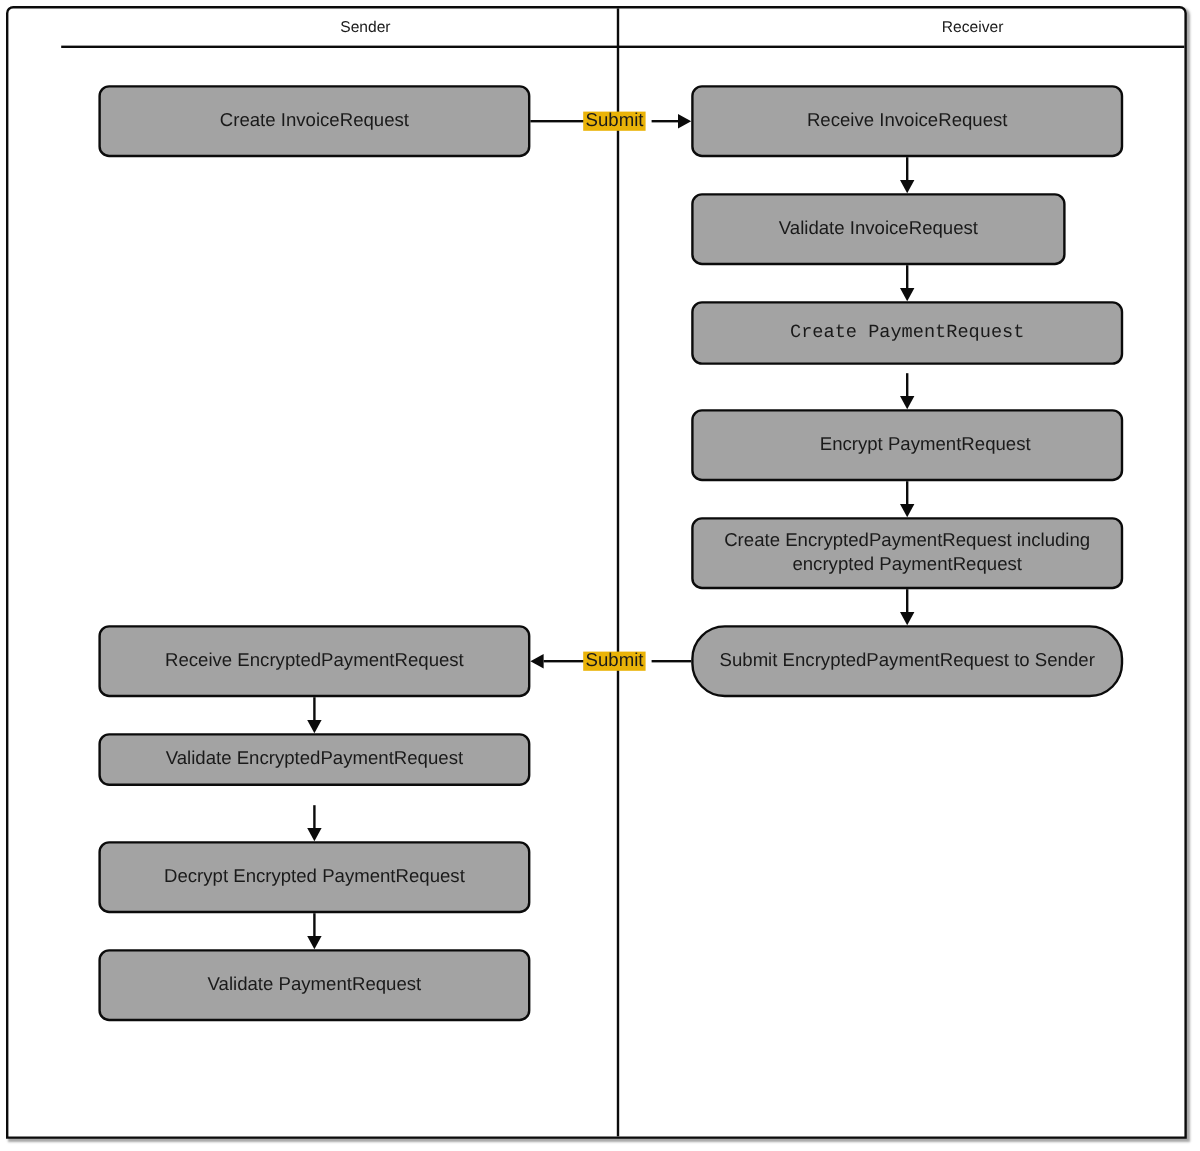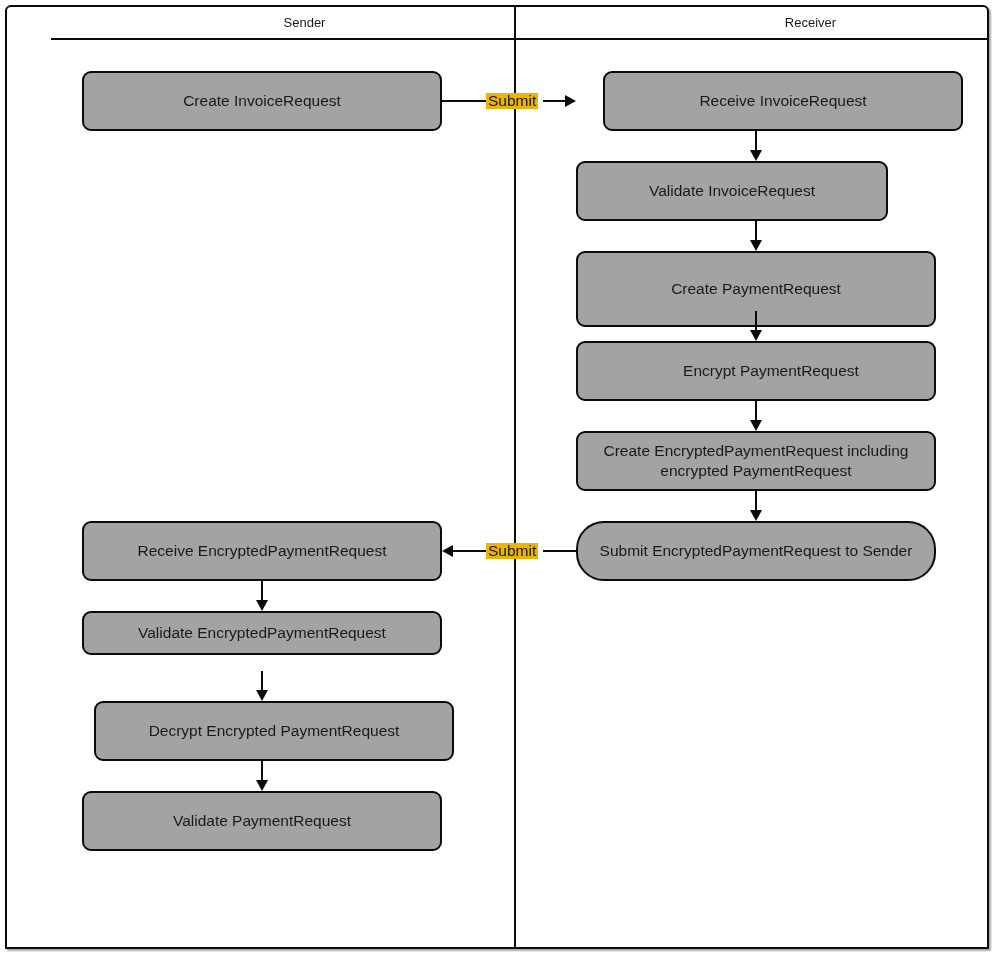--- a/index.html
+++ b/index.html
@@ -143,29 +143,29 @@
     </div>
 
     <div class="lane-divider"></div>
 
     <div class="node" style="left:75px; top:64px; width:360px; height:60px;">Create InvoiceRequest</div>
 
     <div class="node" style="left:75px; top:514px; width:360px; height:60px;">Receive EncryptedPaymentRequest</div>
 
     <div class="node" style="left:75px; top:604px; width:360px; height:44px;">Validate EncryptedPaymentRequest</div>
 
-    <div class="node" style="left:75px; top:694px; width:360px; height:60px;margin-left:12px;">Decrypt Encrypted PaymentRequest</div>
+    <div class="node" style="left:75px; top:694px; width:360px; height:60px;">Decrypt Encrypted PaymentRequest</div>
 
     <div class="node" style="left:75px; top:784px; width:360px; height:60px;">Validate PaymentRequest</div>
 
-    <div class="node" style="left:596px; top:64px; width:360px; height:60px;">Receive InvoiceRequest</div>
+    <div class="node" style="left:569px; top:64px; width:360px; height:60px;">Receive InvoiceRequest</div>
 
     <div class="node" style="left:569px; top:154px; width:312px; height:60px;">Validate InvoiceRequest</div>
 
-    <div class="node" style="left:569px; top:244px; width:360px; height:76px;">Create PaymentRequest</div>
+    <div class="node" style="left:569px; top:244px; width:360px; height:53px;font-family:Liberation Mono, monospace;">Create PaymentRequest</div>
 
     <div class="node" style="left:569px; top:334px; width:360px; height:60px;padding-left:40px;">Encrypt PaymentRequest</div>
 
     <div class="node" style="left:569px; top:424px; width:360px; height:60px;">Create EncryptedPaymentRequest including encrypted PaymentRequest</div>
 
     <div class="node" style="left:569px; top:514px; width:360px; height:60px;border-radius:28px;">Submit EncryptedPaymentRequest to Sender</div>
 
     <div class="conn-v" style="left:748px; top:124px; height:20px;"></div>
     <div class="arrow-down" style="left:743px; top:143px;"></div>
 

